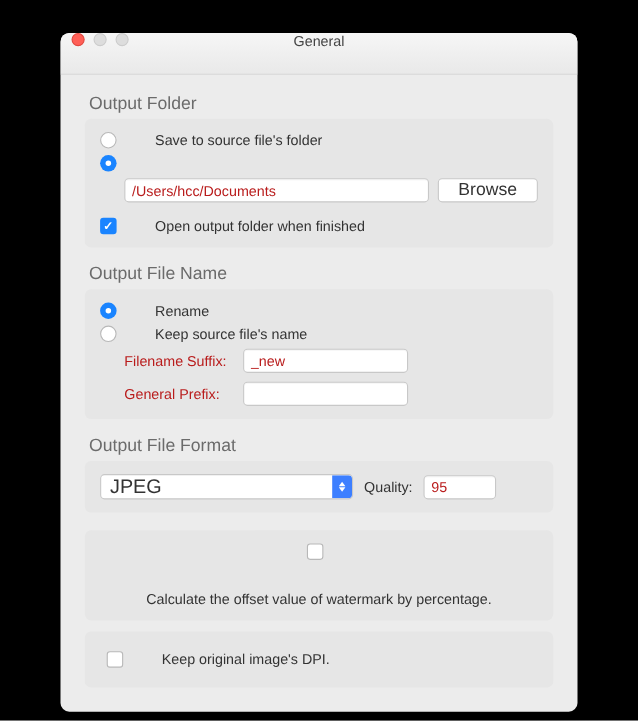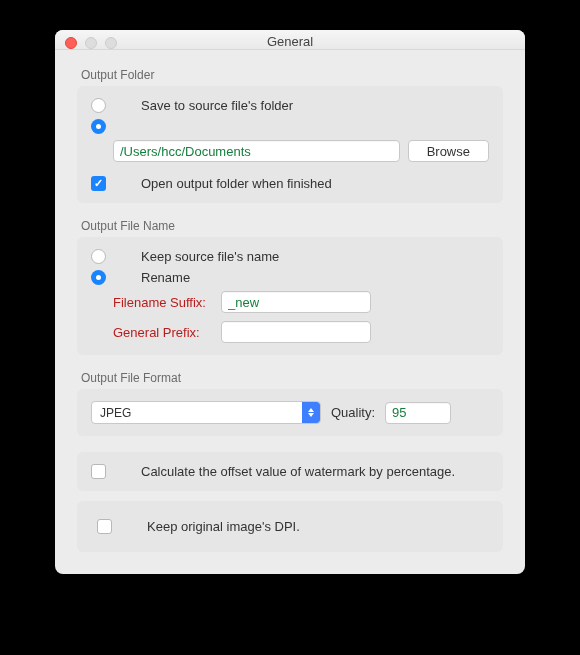--- a/index.html
+++ b/index.html
@@ -16,46 +16,46 @@
       position: absolute;
       left: 55px;
       top: 30px;
       width: 470px;
       background: #ececec;
       border-radius: 8px;
       box-shadow: 0 20px 50px rgba(0,0,0,0.5);
       overflow: hidden;
     }
     .titlebar {
-      height: 20px;
+      height: 38px;
       background: linear-gradient(#f6f6f6,#e9e9e9);
       border-bottom: 1px solid #d8d8d8;
       display: flex;
-      align-items: flex-end;
+      align-items: flex-start;
       position: relative;
     }
     .traffic {
       display: flex;
       gap: 8px;
       padding-left: 10px;
     }
     .dot { width: 12px; height: 12px; border-radius: 50%; }
     .dot.red { background: #ff5f57; border: 0.5px solid #e1483f; }
     .dot.gray { background: #ddd; border: 0.5px solid #ccc; }
     .title {
       position: absolute;
       left: 0; right: 0;
       text-align: center;
       font-size: 13px;
       color: #444;
       pointer-events: none;
     }
     .content { padding: 18px 22px 22px; }
     .section-label {
-      font-size: 12px;
+      font-size: 16px;
       color: #6b6b6b;
       margin-left: 4px;
       margin-bottom: 4px;
     }
     .group {
       background: #e6e6e6;
       border-radius: 6px;
       padding: 12px 14px;
       margin-bottom: 16px;
     }
@@ -93,47 +93,47 @@
       font-size: 11px;
       font-weight: bold;
     }
     .text-input {
       height: 22px;
       background: #fff;
       border: 1px solid #c8c8c8;
       border-radius: 4px;
       padding: 0 6px;
       font-size: 13px;
-      color: #15803d;
+      color: #b91c1c;
       box-shadow: inset 0 1px 0 rgba(0,0,0,0.03);
     }
     .btn {
       height: 22px;
       background: #fff;
       border: 1px solid #c8c8c8;
       border-radius: 4px;
       padding: 0 18px;
-      font-size: 13px;
+      font-size: 16px;
       display: inline-flex;
       align-items: center;
       justify-content: center;
     }
     .indent { margin-left: 22px; }
     .field-row { display: flex; align-items: center; margin-bottom: 8px; margin-left: 22px; }
     .field-label { width: 108px; color: #b91c1c; }
     .select {
       height: 23px;
       background: #fff;
       border: 1px solid #c8c8c8;
       border-radius: 4px;
       display: flex;
       align-items: center;
       justify-content: space-between;
       padding-left: 8px;
-      font-size: 12px;
+      font-size: 18px;
       overflow: hidden;
     }
     .select-arrows {
       width: 18px;
       height: 100%;
       background: #3d7fff;
       display: flex;
       flex-direction: column;
       align-items: center;
       justify-content: center;
@@ -185,26 +185,26 @@
       <div style="height:8px;"></div>
       <div class="row">
         <span class="checkbox checked"></span>
         <span>Open output folder when finished</span>
       </div>
     </div>
 
     <div class="section-label">Output File Name</div>
     <div class="group">
       <div class="row">
+        <span class="radio selected"></span>
+        <span>Rename</span>
+      </div>
+      <div class="row">
         <span class="radio"></span>
         <span>Keep source file's name</span>
-      </div>
-      <div class="row">
-        <span class="radio selected"></span>
-        <span>Rename</span>
       </div>
       <div class="field-row">
         <span class="field-label">Filename Suffix:</span>
         <input class="text-input" style="width: 150px;" value="_new">
       </div>
       <div class="field-row" style="margin-bottom:0;">
         <span class="field-label">General Prefix:</span>
         <input class="text-input" style="width: 150px;" value="">
       </div>
     </div>
@@ -213,21 +213,21 @@
     <div class="group" style="display:flex;align-items:center;gap:10px;">
       <div class="select" style="width:230px;">
         <span>JPEG</span>
         <span class="select-arrows"></span>
       </div>
       <span>Quality:</span>
       <input class="text-input" style="width: 66px;" value="95">
     </div>
 
     <div class="plain-group">
-      <div class="row" style="margin:0;">
+      <div class="row" style="margin:0;flex-direction:column;">
         <span class="checkbox"></span>
         <span>Calculate the offset value of watermark by percentage.</span>
       </div>
     </div>
 
     <div class="plain-group" style="margin-bottom:0;">
       <div class="row" style="margin:6px;">
         <span class="checkbox"></span>
         <span>Keep original image's DPI.</span>
       </div>

